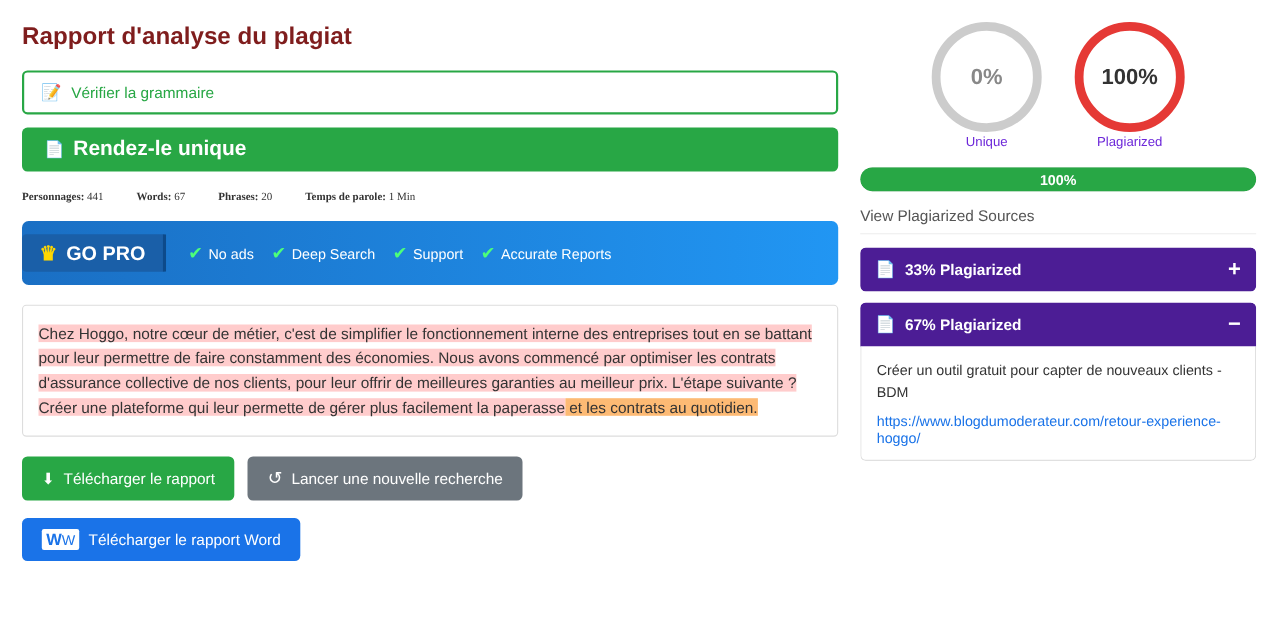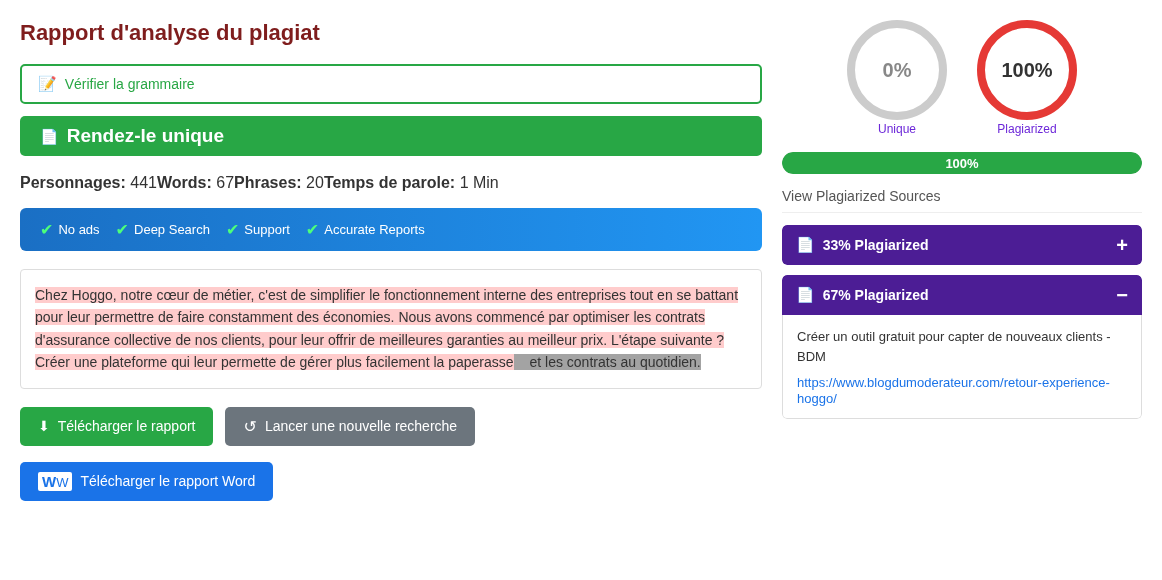--- a/index.html
+++ b/index.html
@@ -56,23 +56,25 @@
       color: #fff;
       border: none;
       padding: 9px 20px;
       border-radius: 5px;
       font-size: 19px;
       cursor: pointer;
       font-weight: bold;
     }
     .stats-row {
       display: flex;
+      gap: 30px;
       margin-bottom: 16px;
-      font-size: 16px;
+      font-size: 10px;
       flex-wrap: wrap;
+      font-family: Liberation Serif, serif;
     }
     .stats-row span { color: #333; }
     .stats-row strong { font-weight: bold; }
     .pro-banner {
       background: linear-gradient(to right, #1a6fc4, #2196f3);
       border-radius: 6px;
       padding: 12px 20px;
       display: flex;
       align-items: center;
       gap: 20px;
@@ -113,22 +115,21 @@
       border-radius: 4px;
       padding: 14px;
       line-height: 1.6;
       font-size: 14px;
       margin-bottom: 18px;
     }
     .highlight-red {
       background: #ffcccc;
     }
     .highlight-pink {
-      background: #a3a3a3;
-      padding-left: 12px;
+      background: #fdba74;
     }
     .btn-row-bottom {
       display: flex;
       gap: 12px;
       margin-bottom: 16px;
     }
     .btn-download {
       display: flex;
       align-items: center;
       gap: 8px;
@@ -312,20 +313,24 @@
         <strong>Phrases:</strong>
         <span>20</span>
       </span>
       <span>
         <strong>Temps de parole:</strong>
         <span>1 Min</span>
       </span>
     </div>
 
     <div class="pro-banner">
+      <div class="pro-badge">
+        <span class="icon-crown"></span>
+        <span>GO PRO</span>
+      </div>
       <div class="pro-features">
         <div class="pro-feature-item">
           <span class="check-green">✔</span>
           <span>No ads</span>
         </div>
         <div class="pro-feature-item">
           <span class="check-green">✔</span>
           <span>Deep Search</span>
         </div>
         <div class="pro-feature-item">

